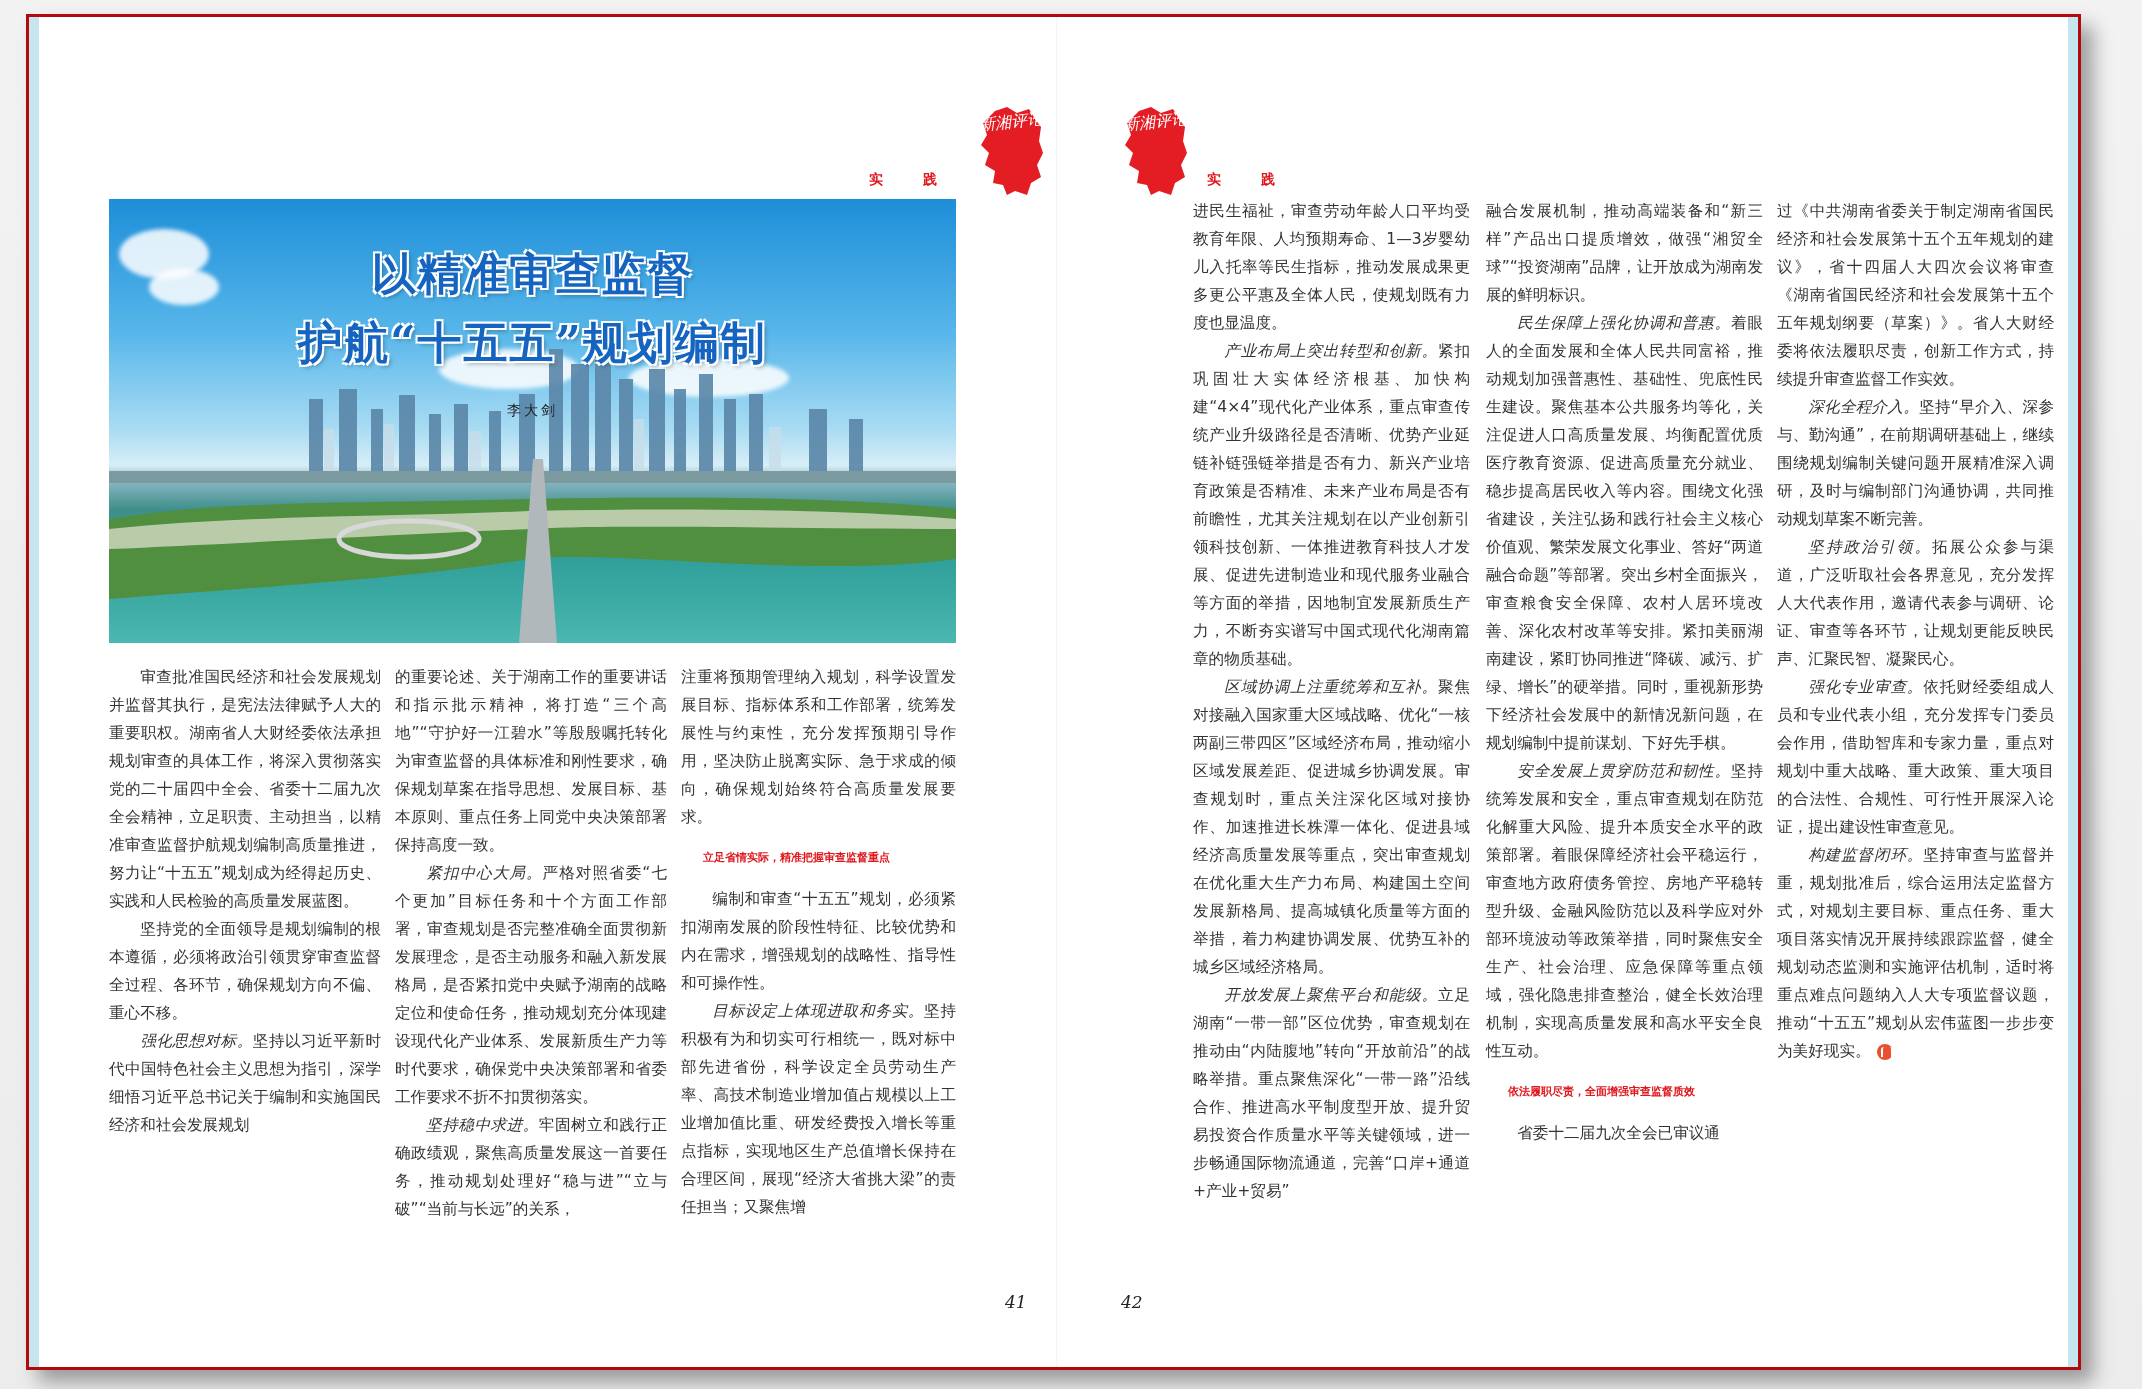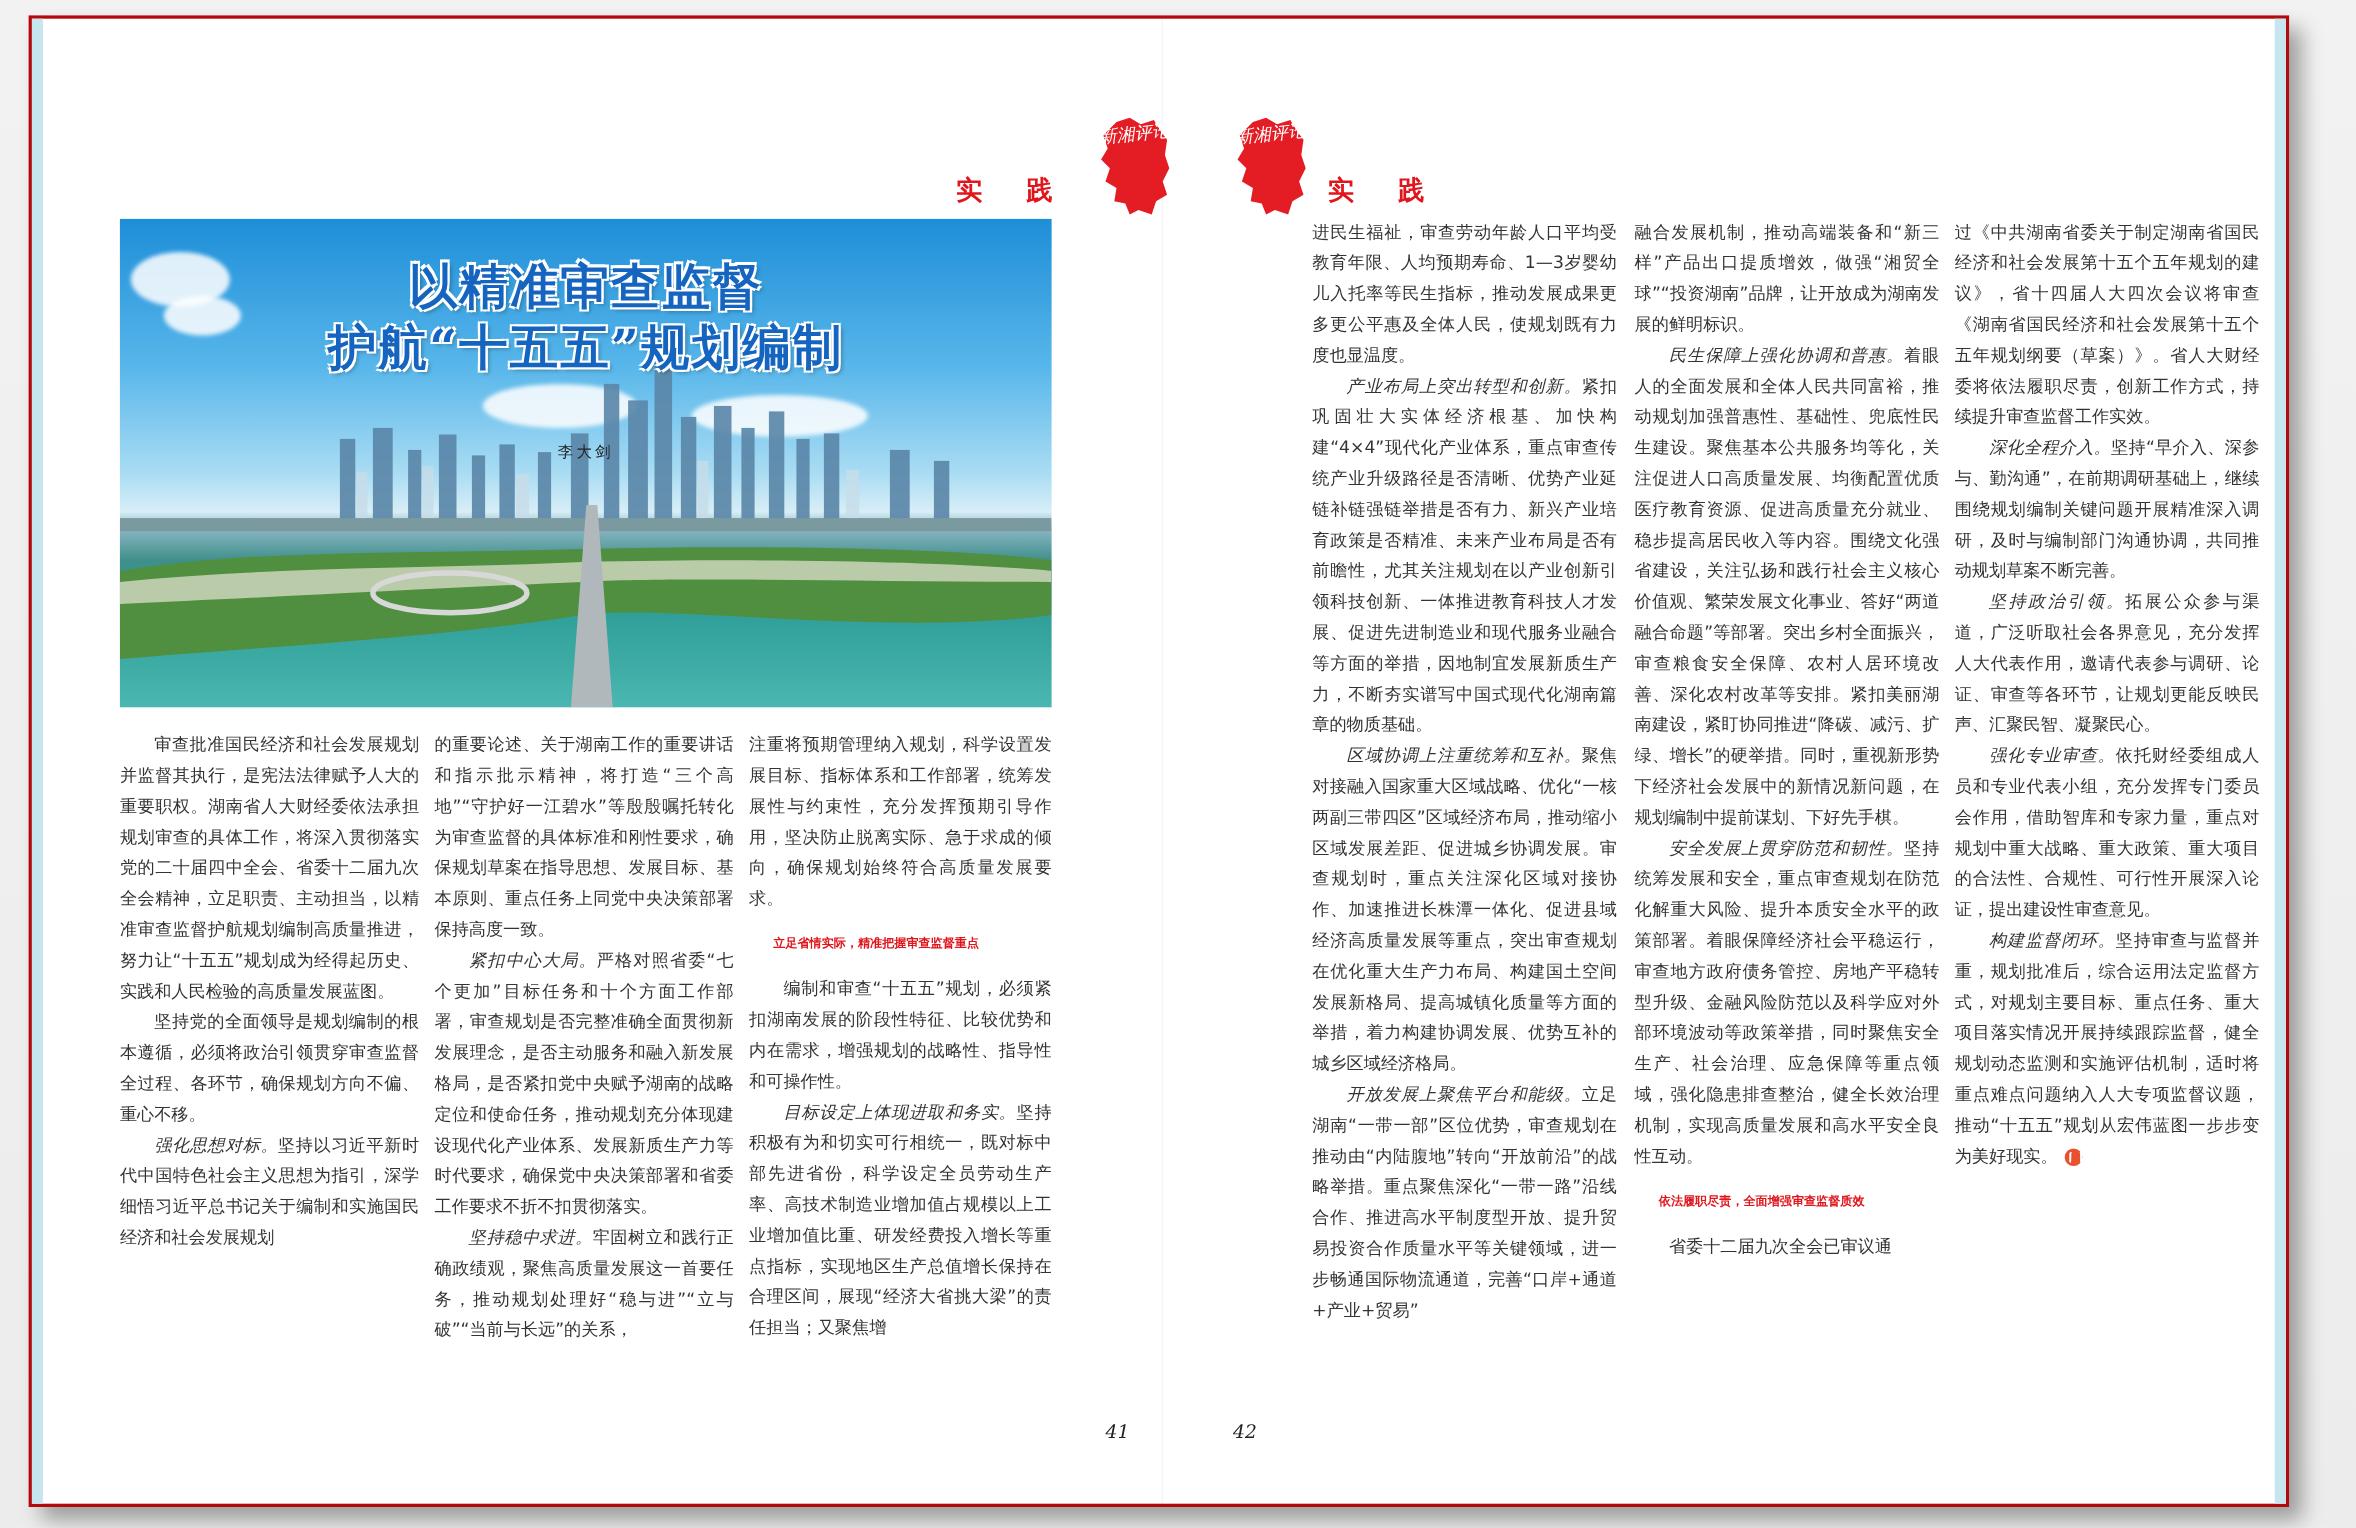--- a/index.html
+++ b/index.html
@@ -30,21 +30,21 @@
     background: linear-gradient(90deg, rgba(0,0,0,0.05), rgba(0,0,0,0));
   }
   
   .page-header {
     position: absolute; top: 70px; height: 110px;
     display: flex; align-items: flex-end;
   }
   .page-header.left { left: 840px; }
   .page-header.right { left: 1095px; }
   .header-label {
-    color: #e0161d; font-weight: bold; font-size: 24px;
+    color: #e0161d; font-weight: bold; font-size: 14px;
     font-family: "DejaVu Sans", sans-serif;
     letter-spacing: 40px; margin-bottom: 8px;
   }
   .logo {
     position: relative; width: 68px; height: 92px;
   }
   .logo svg { width: 100%; height: 100%; }
   .logo-text {
     position: absolute; left: 2px; top: 8px;
     color: #ffffff; font-size: 16px; font-style: italic;
@@ -63,21 +63,21 @@
   .cloud { position: absolute; background: #fff; border-radius: 50%; opacity: 0.85; filter: blur(2px); }
   .skyline { position: absolute; left: 0; bottom: 0; width: 100%; height: 100%; }
   .hero-title {
     position: absolute; left: 0; top: 34px; width: 100%;
     text-align: center;
     color: #1565c0; font-weight: bold; font-size: 44px; line-height: 56px;
     font-family: "DejaVu Serif", serif;
     text-shadow: 2px 2px 0 #fff, -2px -2px 0 #fff, 2px -2px 0 #fff, -2px 2px 0 #fff, 3px 3px 4px rgba(0,0,0,0.3);
     letter-spacing: 2px;
   }
-  .hero-title .line { display: block; }
+  .hero-title .line { display: block; margin-top: 13px; }
   .hero-author {
     position: absolute; left: 0; top: 162px; width: 100%; text-align: center;
     color: #222; font-size: 14px; font-family: "DejaVu Serif", serif;
     letter-spacing: 3px;
     margin-top: 41px;
   }
 
   
   .col {
     position: absolute;

